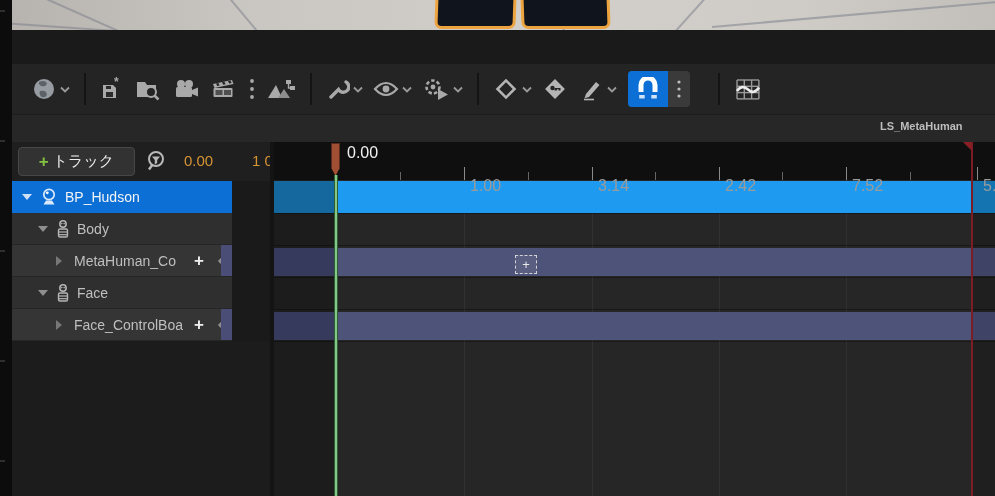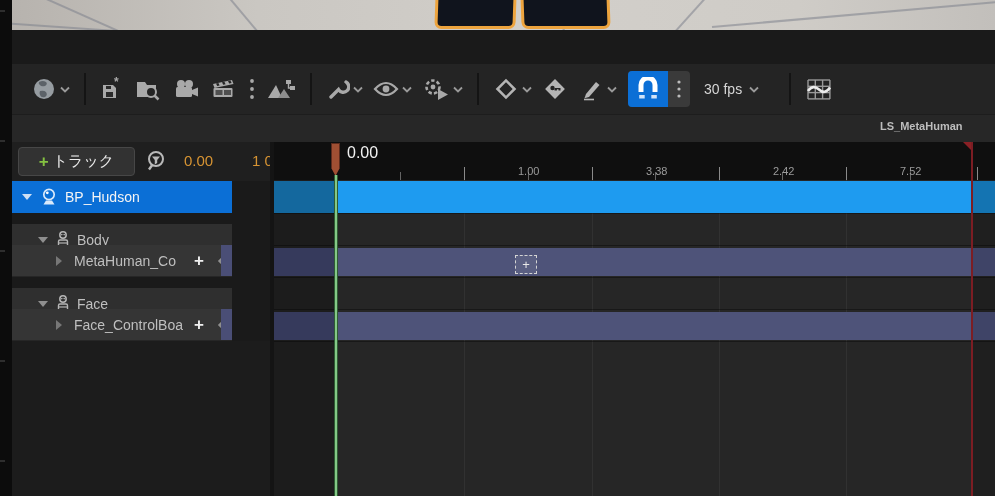--- a/index.html
+++ b/index.html
@@ -50,42 +50,42 @@
   #add-track-btn .plus { color:#84c141; font-size:17px; font-weight:bold; line-height:1; }
   #add-track-btn .lbl { color:#ececec; font-size:15px; }
   #filter-icon { position:absolute; left:132px; top:8px; }
   #cur-time { position:absolute; left:172px; top:10px; color:#d79433; font-size:15px; }
   #end-time { position:absolute; left:240px; top:10px; color:#d79433; font-size:15px; white-space:nowrap; }
 
   .trow { position:absolute; left:12px; width:220px; height:32px; display:flex; align-items:center; overflow:hidden; }
   .trow .rlabel { font-size:14px; color:#bfbfbf; white-space:nowrap; overflow:hidden; }
   .trow.sel { background:#0b6fd6; }
   .trow.sel .rlabel { color:#f4f4f4; }
-  .trow.skel { background:#2f2f2f; border-bottom:1px solid #262626;margin-top:11px; }
+  .trow.skel { background:#2f2f2f; border-bottom:1px solid #262626; }
   .trow.rig  { background:#353535; border-bottom:1px solid #262626; }
   .caret-down { width:0; height:0; border-left:5px solid transparent; border-right:5px solid transparent; border-top:6px solid #8f8f8f; flex:none; }
   .trow.sel .caret-down { border-top-color:#cfe0f4; }
   .caret-right { width:0; height:0; border-top:5px solid transparent; border-bottom:5px solid transparent; border-left:6px solid #777; flex:none; }
   .ricon { flex:none; display:flex; margin:0 6px 0 7px; }
   .raddbtn { color:#f0f0f0; font-size:17px; font-weight:bold; line-height:1; position:absolute; }
   .keynav { position:absolute; display:flex; align-items:center; gap:5px; }
   .rig-strip { position:absolute; right:0; top:0; width:11px; height:32px; background:#4a4e76; }
   #tree-bottom { left:12px; top:341px; width:258px; height:155px; background:#1c1c1c; }
   #panel-divider { left:270px; top:142px; width:4px; height:354px; background:#141414; }
 
   
   #timeline { left:274px; top:142px; width:721px; height:354px; background:#262626; overflow:hidden; }
   #tl-prezero { position:absolute; left:0; top:0; width:63px; height:354px; background:#1c1c1c; }
   #tl-postend { position:absolute; left:699px; top:0; width:22px; height:354px; background:#1f1f1f; }
   #ruler { position:absolute; left:0; top:0; width:721px; height:38px; background:#0f0f0f; }
   .gridline { position:absolute; top:38px; width:1px; height:316px; background:rgba(255,255,255,0.05); }
   .lane-sep { position:absolute; width:721px; height:1px; background:rgba(0,0,0,0.35); }
   .tick-major { position:absolute; top:25px; width:1px; height:13px; background:#8a8a8a; }
   .tick-minor { position:absolute; top:30px; width:1px; height:8px; background:#646464; }
-  .tick-label { position:absolute; top:23px; font-size:11px; color:#9b9b9b; white-space:nowrap;margin-left:48px; }
+  .tick-label { position:absolute; top:35px; font-size:16px; color:#9b9b9b; white-space:nowrap; }
   #playhead-marker { position:absolute; left:57px; top:1px; width:9px; height:33px; background:#a04f33;
     border:1px solid #5e2c1e; clip-path:polygon(0 0,100% 0,100% 74%,50% 100%,0 74%); }
   #playhead-label { position:absolute; left:73px; top:2px; font-size:16px; color:#f2f2f2; }
   .bar { position:absolute; }
   .bar-blue-pre  { left:0; top:39px; width:63px;  height:32px; background:#14689e; }
   .bar-blue-main { left:63px; top:39px; width:636px; height:32px; background:#1e9bf0; }
   .bar-blue-post { left:699px; top:39px; width:22px; height:32px; background:#1474b2; }
   .bar-p1-pre  { left:0; top:106px; width:63px;  height:28px; background:#363a5c; }
   .bar-p1-main { left:63px; top:106px; width:636px; height:28px; background:#4e5379; }
   .bar-p1-post { left:699px; top:106px; width:22px; height:28px; background:#3f4467; }
@@ -251,26 +251,20 @@
         </svg>
       </div>
       <div id="magnet-menu">
         <svg width="6" height="20" viewBox="0 0 6 20">
           <circle cx="3" cy="3" r="1.6" fill="#bdbdbd"></circle>
             <circle cx="3" cy="10" r="1.6" fill="#bdbdbd"></circle>
             <circle cx="3" cy="17" r="1.6" fill="#bdbdbd"></circle>
         </svg>
       </div>
     </div>
-    <div class="tbtn" id="fps-btn">
-      <span>30 fps</span>
-      <svg class="chev" width="10" height="7" viewBox="0 0 10 7">
-          <polyline points="1,1.5 5,5.5 9,1.5" fill="none" stroke="#9a9a9a" stroke-width="1.8"></polyline>
-        </svg>
-    </div>
     <div class="tsep" style="margin-left:22px"></div>
     <div class="tbtn">
       <svg width="28" height="24" viewBox="0 0 28 24">
         <g stroke="#9a9a9a" stroke-width="1.4">
           <line x1="3" y1="3" x2="25" y2="3"></line>
             <line x1="3" y1="9.3" x2="25" y2="9.3"></line>
             <line x1="3" y1="15.6" x2="25" y2="15.6"></line>
             <line x1="3" y1="21.9" x2="25" y2="21.9"></line>
           <line x1="3" y1="3" x2="3" y2="22"></line>
             <line x1="10.3" y1="3" x2="10.3" y2="22"></line>
@@ -422,21 +416,21 @@
       <div class="tick-major" style="left:190px"></div>
       <div class="tick-minor" style="left:254px"></div>
       <div class="tick-major" style="left:318px"></div>
       <div class="tick-minor" style="left:381px"></div>
       <div class="tick-major" style="left:445px"></div>
       <div class="tick-minor" style="left:508px"></div>
       <div class="tick-major" style="left:572px"></div>
       <div class="tick-minor" style="left:636px"></div>
       <div class="tick-major" style="left:703px"></div>
       <span class="tick-label" style="left:196px">1.00</span>
-      <span class="tick-label" style="left:324px">3.38</span>
+      <span class="tick-label" style="left:324px">3.14</span>
       <span class="tick-label" style="left:451px">2.42</span>
       <span class="tick-label" style="left:578px">7.52</span>
       <span class="tick-label" style="left:709px">5.00</span>
       <div id="playhead-marker"></div>
       <span id="playhead-label">0.00</span>
     </div>
 
     <div id="end-flag"></div>
     <div id="end-line"></div>
     <div id="playhead-line"></div>

